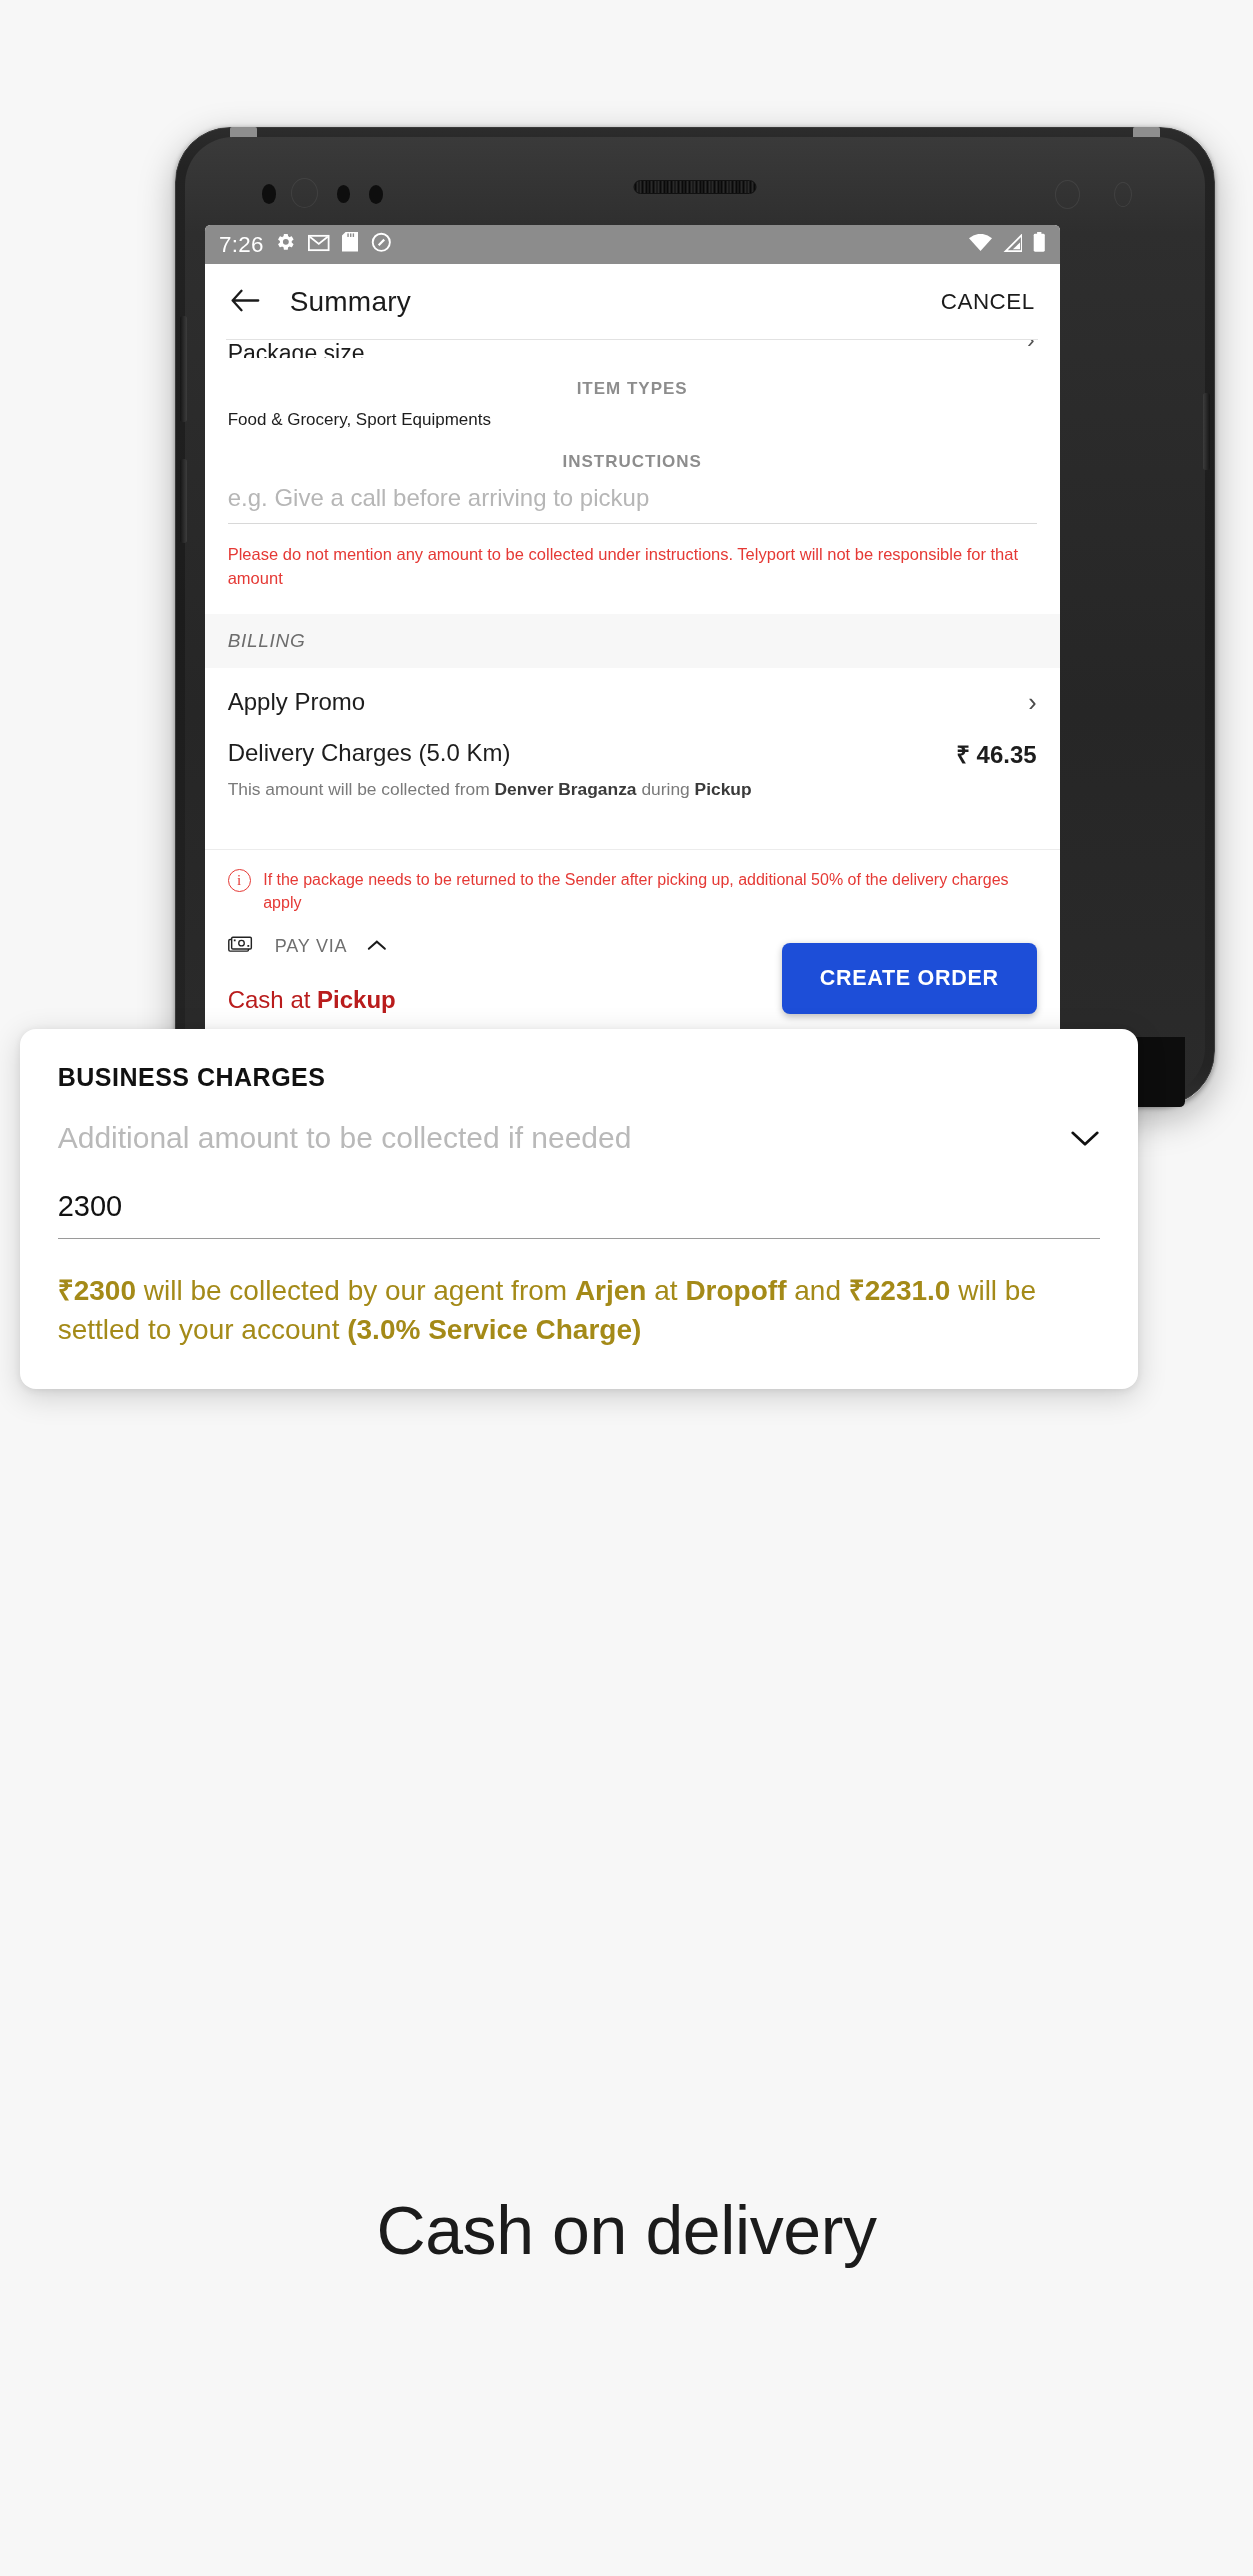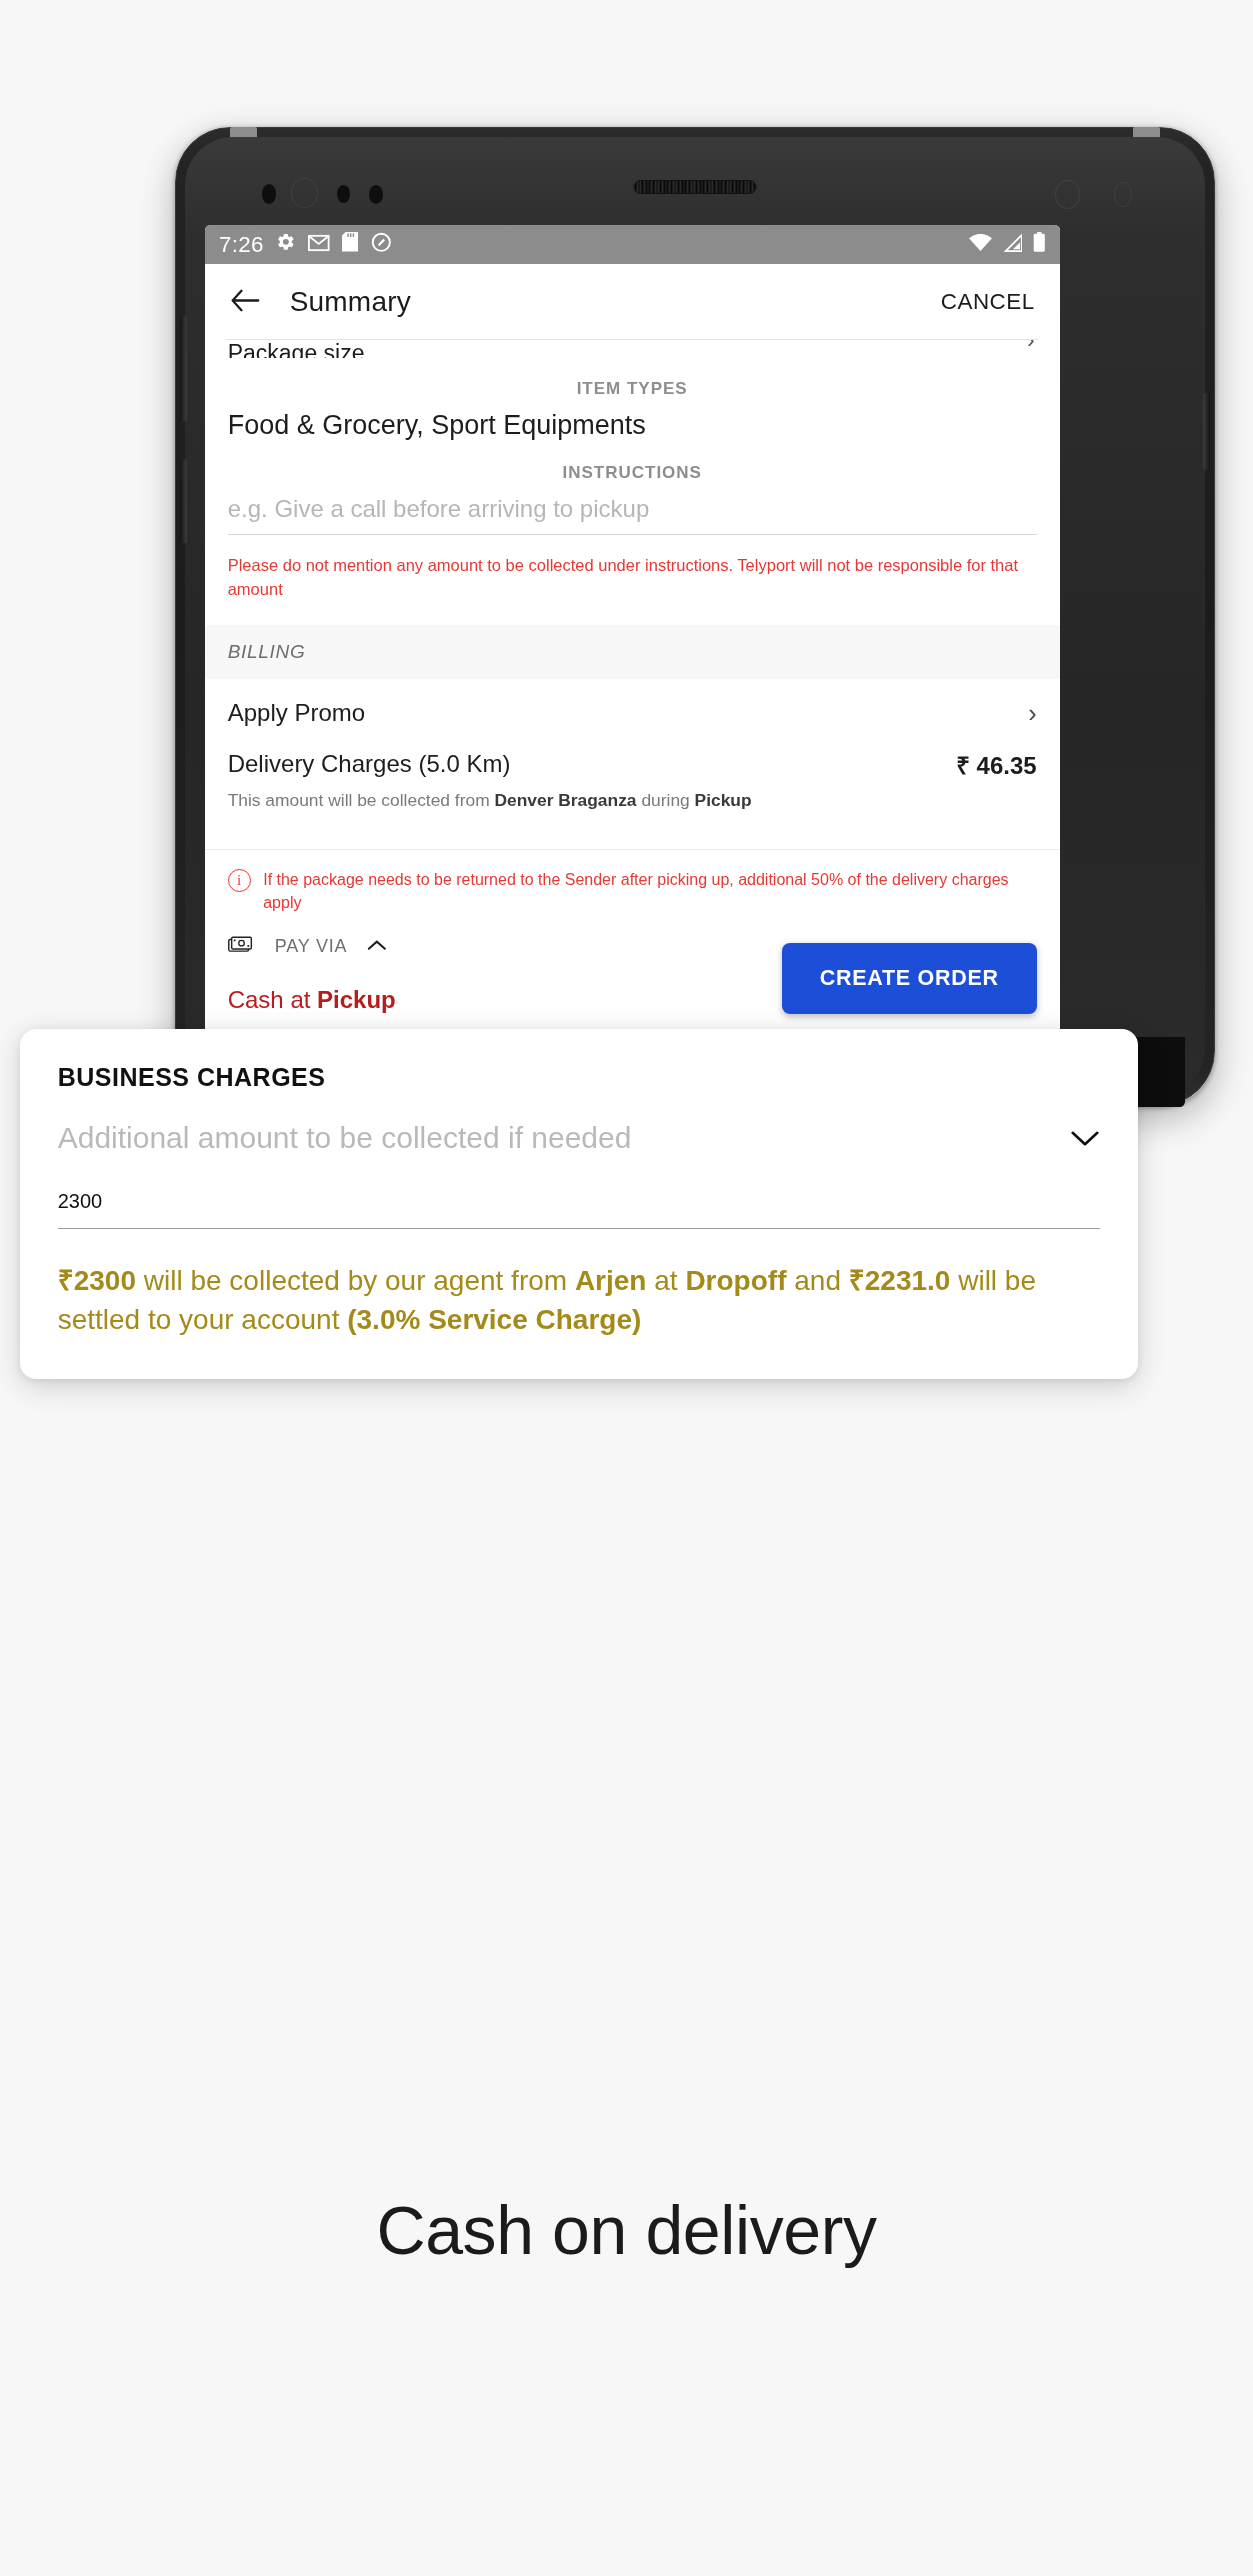--- a/index.html
+++ b/index.html
@@ -95,21 +95,21 @@
     height: 18px; overflow: hidden; padding: 0 23px;
     color:#1b1b1b; font-size: 23px; position: relative;
   }
   .clipped-row .chev { position:absolute; right: 25px; top: -12.5px; color:#555; font-size:23px;}
 
   .sec { padding: 0 23px; }
   .label-cap {
     font-size: 17px; color: #8d8d8d; letter-spacing: 1px;
     margin-top: 21.5px; margin-bottom: 10.7px; font-weight: 700; text-align: center;
   }
-  .value-txt { font-size: 27px; color: #1d1d1d; }
+  .value-txt { font-size: 17px; color: #1d1d1d; }
 
   .input-line {
     margin-top: 12.5px; padding-bottom: 10.7px;
     border-bottom: 0.9px solid #d8d8d8;
     font-size: 24px; color: #b6b6b6;
   }
   .warn-red {
     margin-top: 19.7px; color: #e53935; font-size: 16.5px; line-height: 1.45;
   }
 
@@ -181,21 +181,21 @@
   }
   .ov-select {
     display: flex; align-items: center; margin-top: 29px;
     padding-bottom: 5.4px;
   }
   .ov-select-text { font-size: 30px; color: #b9b9b9; }
   .ov-chevron { margin-left: auto; color: #111; font-size: 30px; line-height: 1; }
   .ov-input {
     margin-top: 30px; padding-bottom: 14.3px;
     border-bottom: 1.8px solid #9a9a9a;
-    font-size: 20px; color: #111;
+    font-size: 29px; color: #111;
   }
   .ov-gold {
     margin-top: 32px; font-size: 28px; line-height: 1.42; color: #a48a18;
   }
   .ov-gold b { font-weight: 700; color: #a48a18; }
 
   
   #caption {
     position: absolute; left: 0; right: 0; top: 2191px;
     text-align: center; font-size: 68px; color: #1b1b1b;

